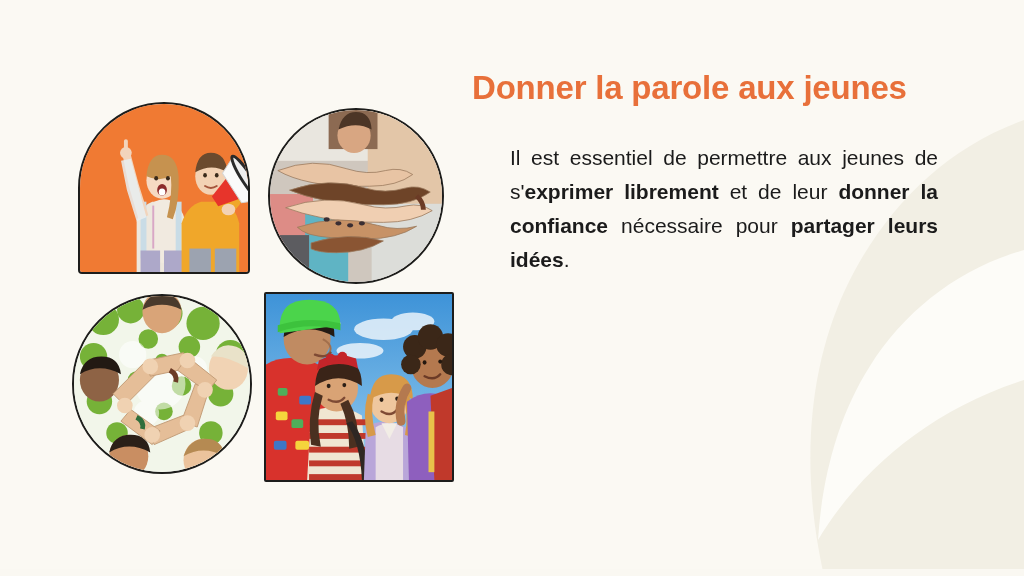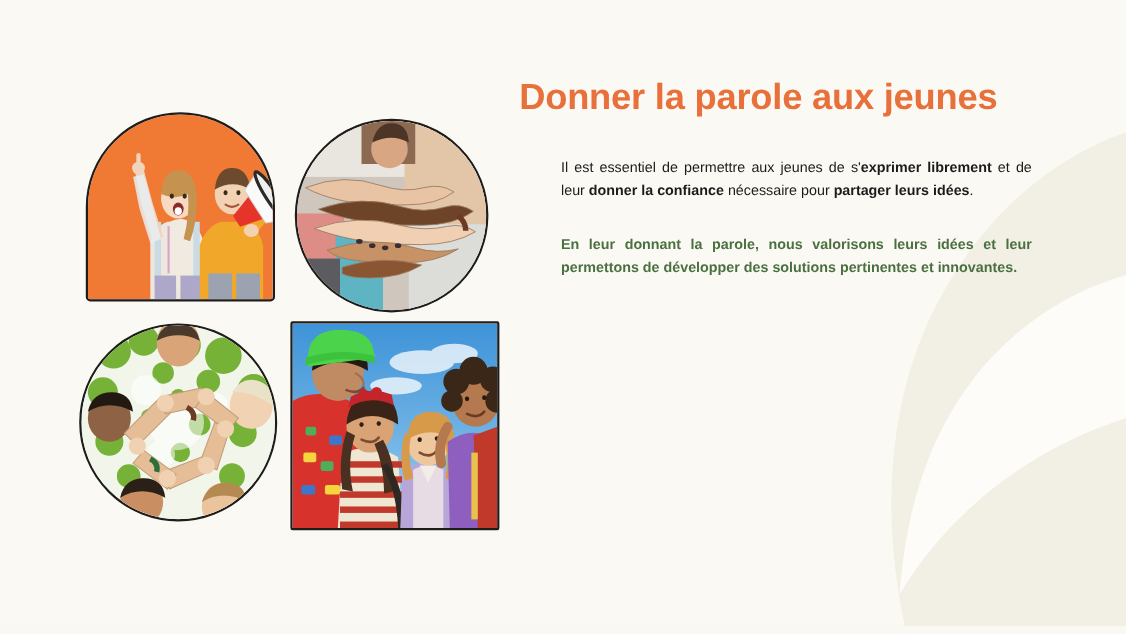--- a/index.html
+++ b/index.html
@@ -86,21 +86,21 @@
     font-size: 33px;
     font-weight: bold;
     line-height: 1.12;
     letter-spacing: -0.2px;
     margin: 0 0 34px 0;
     white-space: nowrap;
   }
   .body-wrap { padding-left: 38px; width: 466px; box-sizing: border-box; }
   p.para {
     margin: 0 0 28px 0;
-    font-size: 13px;
+    font-size: 21px;
     line-height: 1.62;
     color: #1b1b1b;
     text-align: justify;
     text-justify: inter-word;
   }
   p.para:last-child { margin-bottom: 0; }
   p.para b { font-weight: bold; }
   p.para-green {
     color: #4A7040;
     font-weight: bold;
@@ -357,17 +357,16 @@
       </svg>
     </div>
 
   </div>
 
   <div class="text-col">
     <h1 class="title" style="color: rgb(232, 112, 58);">Donner la parole aux jeunes</h1>
 
     <div class="body-wrap">
       <p class="para"><span>Il est essentiel de permettre aux jeunes de s'</span><b>exprimer librement</b><span> et de leur </span><b>donner la confiance</b><span> nécessaire pour </span><b>partager leurs idées</b><span>.</span></p>
-      <p class="para para-green" style="color: rgb(74, 112, 64);"><b>En leur donnant la parole, nous valorisons leurs idées et leur permettons de développer des solutions pertinentes et innovantes.</b></p>
     </div>
   </div>
 
 </div>
 
 </body></html>

